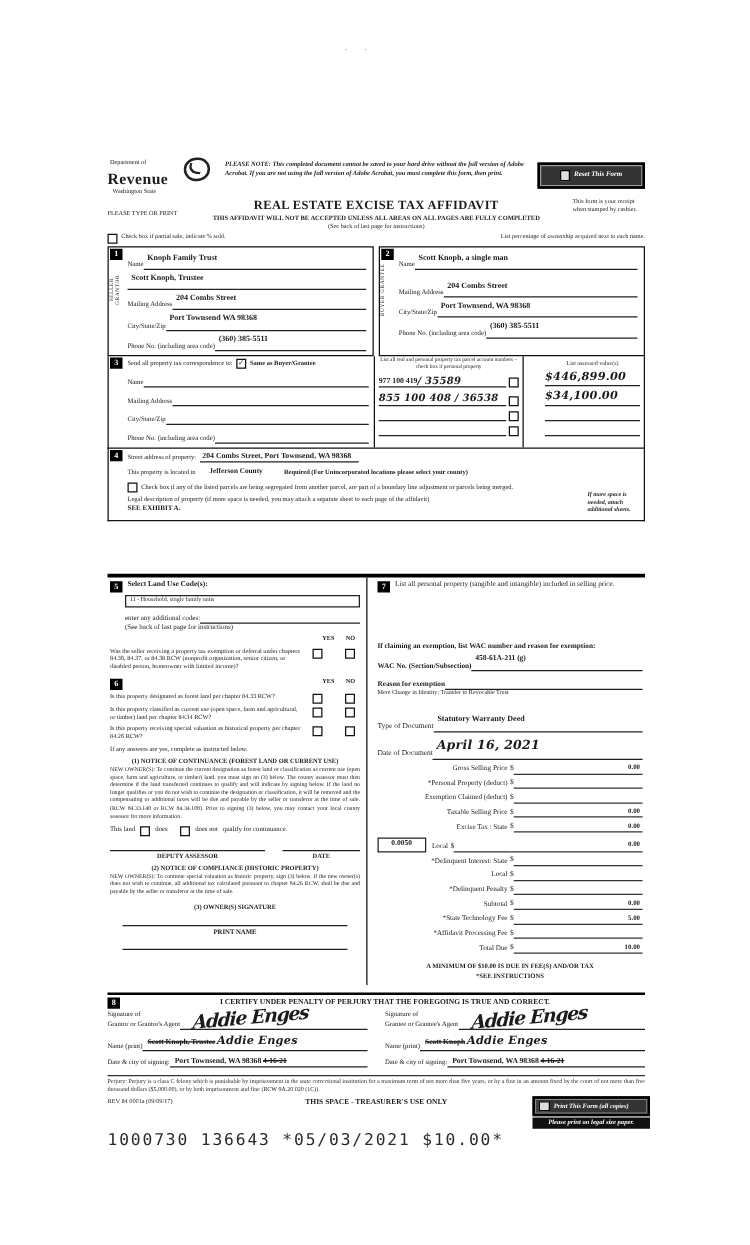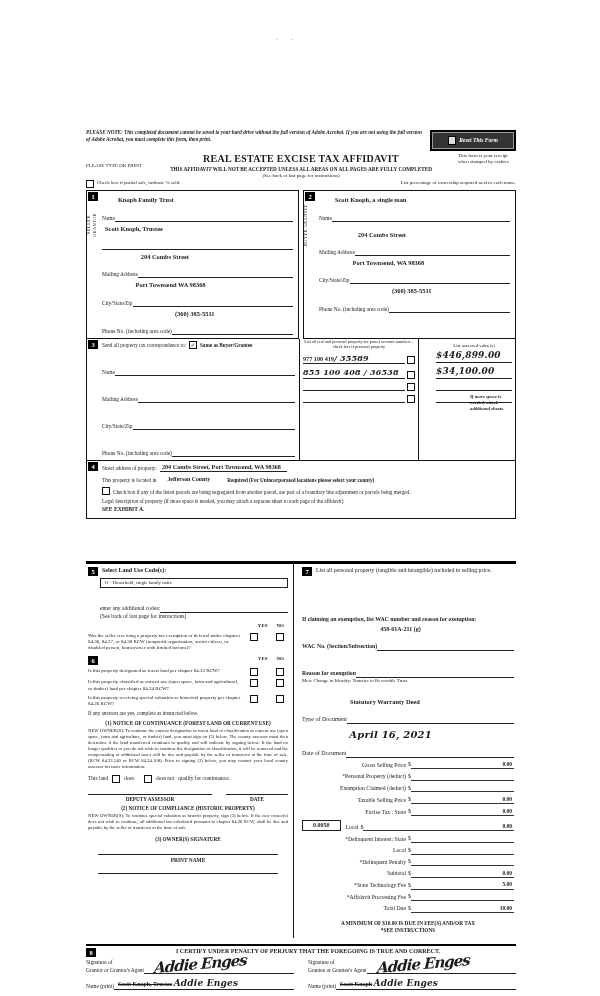--- a/index.html
+++ b/index.html
@@ -42,21 +42,21 @@
   
   .parties{display:flex;margin-top:2px;gap:4px;}
   .party{width:50%;border:1.5px solid #111;position:relative;padding:2px 5px 3px 15px;box-sizing:border-box;}
   .numbox{background:#000;color:#fff;width:10px;height:9px;font-size:6.5px;font-weight:bold;
           text-align:center;line-height:9px;flex:none;}
   .party .numbox{position:absolute;left:1px;top:1px;}
   .rolev{position:absolute;left:-1px;top:12px;writing-mode:vertical-rl;transform:rotate(180deg);
          font-size:4.3px;letter-spacing:.5px;text-align:center;height:44px;}
   .frow{display:flex;align-items:flex-end;margin-top:3px;}
   .flabel{font-size:5.4px;white-space:nowrap;}
-  .fline{flex:1;border-bottom:1px solid #222;font-weight:bold;font-size:6.4px;padding:0 0 16px 3px;min-height:7px;}
+  .fline{flex:1;border-bottom:1px solid #222;font-weight:bold;font-size:6.4px;padding:0 0 4px 3px;min-height:7px;}
 
   
   .sec3{display:flex;border:1.5px solid #111;border-top:none;}
   .sec3l{width:212px;box-sizing:border-box;padding:2px 4px 3px 15px;position:relative;}
   .sec3m{width:120px;box-sizing:border-box;border-left:1.5px solid #111;border-right:1.5px solid #111;padding:1px 3px;}
   .sec3r{flex:1;padding:1px 3px;margin-left:14px;}
   .colhead{font-size:4.3px;text-align:center;line-height:1.15;}
   .prow{display:flex;align-items:flex-end;margin-top:3px;gap:2px;}
   .pline{flex:1;border-bottom:1px solid #222;min-height:8px;display:flex;align-items:flex-end;gap:0;}
   .sendrow{display:flex;gap:3px;align-items:center;font-size:5.2px;}
@@ -133,20 +133,26 @@
   .stamp{margin-top:18px;font-family:"DejaVu Sans Mono", monospace;font-size:13px;letter-spacing:1.5px;color:#2a2a2a;}
 </style>
 </head>
 <body>
 
 <div class="pagemarks">. .</div>
 
 <div class="sheet">
 
   <div class="hdr">
+    <div class="logo">
+      <div class="l1">Department of</div>
+      <div class="l2">Revenue</div>
+      <div class="l3">Washington State</div>
+      <div class="emblem"></div>
+    </div>
     <div class="note">PLEASE NOTE: This completed document cannot be saved to your hard drive without the full version of Adobe Acrobat. If you are not using the full version of Adobe Acrobat, you must complete this form, then print.</div>
     <div class="resetbtn">
       <span class="bicon"></span>
       <span>Reset This Form</span>
     </div>
   </div>
 
   <div class="titleblock">
     <div class="title">REAL ESTATE EXCISE TAX AFFIDAVIT</div>
     <div class="typeprint">PLEASE TYPE OR PRINT</div>
@@ -539,14 +545,15 @@
     <div style="width:120px;"></div>
     <div class="printarea">
       <div class="printbtn">
         <span class="bicon"></span>
         <span>Print This Form (all copies)</span>
       </div>
       <div class="legalpaper">Please print on legal size paper.</div>
     </div>
   </div>
 
+  <div class="stamp">1000730 136643 *05/03/2021 $10.00*</div>
 
 </div>
 
 </body></html>

